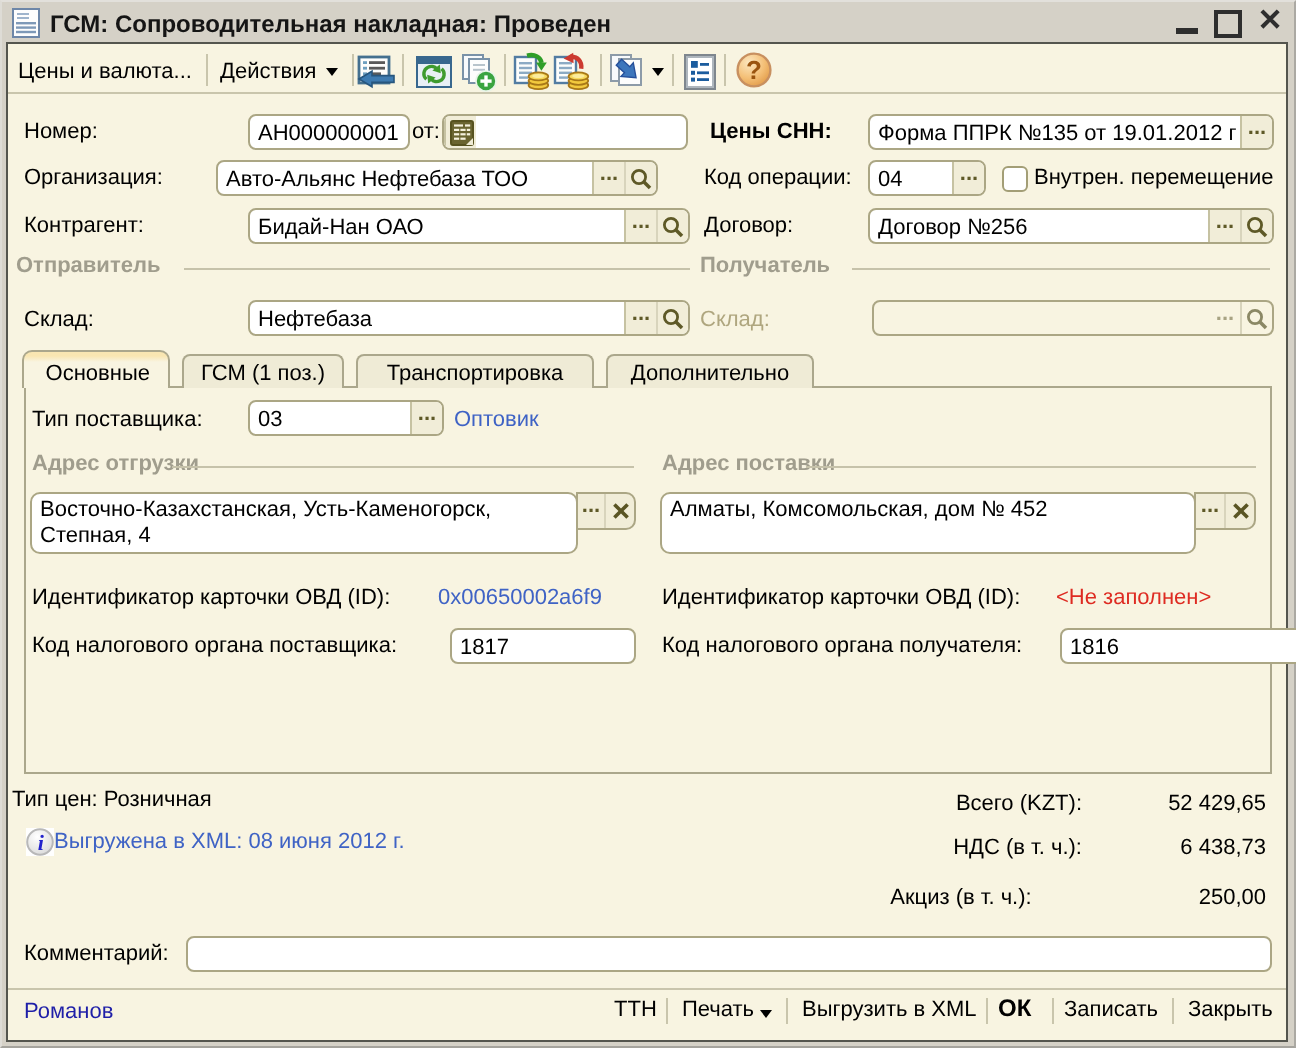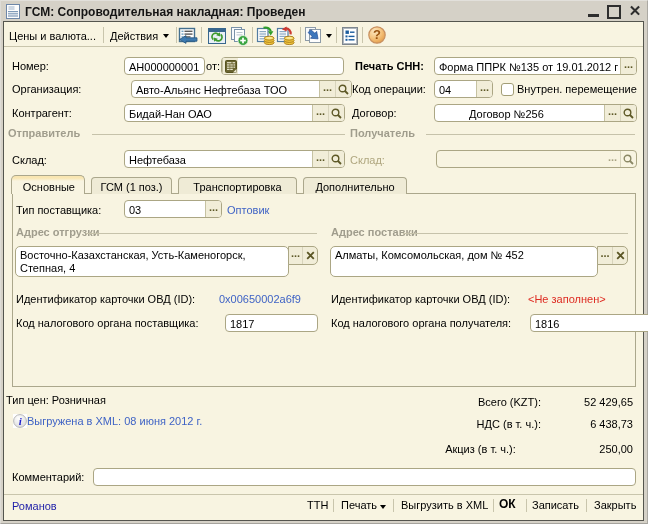--- a/index.html
+++ b/index.html
@@ -180,32 +180,32 @@
       <rect x="2" y="6.6" width="2.6" height="1.1" fill="#F6F2DE"></rect>
           <rect x="5.2" y="6.6" width="2.6" height="1.1" fill="#F6F2DE"></rect>
           <rect x="8.4" y="6.6" width="1.7" height="1.1" fill="#F6F2DE"></rect>
       <rect x="2" y="8.8" width="2.6" height="1.1" fill="#F6F2DE"></rect>
           <rect x="5.2" y="8.8" width="2.6" height="1.1" fill="#F6F2DE"></rect>
       <path d="M8 12.5 L11.5 12.5 L11.5 9 Z" fill="#EFEBD5"></path>
     </svg>
   </div>
     </div>
 </div>
-<div class="lbl" style="left:355px;top:61px;font-weight:bold;">Печать СНН:</div>
+<div class="lbl" style="left:355px;top:61px;font-weight:bold;">Цены СНН:</div>
 <div class="fc" style="left:434px;top:57px;width:203px;">
   <div class="tx">Форма ППРК №135 от 19.01.2012 г</div>
   <div class="bts">
       <div class="bt">
         <span class="dots">...</span>
       </div>
     </div>
 </div>
 
 <div class="lbl" style="left:12px;top:84px;">Организация:</div>
-<div class="fc" style="left:131px;top:80px;width:221px;">
+<div class="fc" style="left:108px;top:80px;width:221px;">
   <div class="tx">Авто-Альянс Нефтебаза ТОО</div>
   <div class="bts">
     <div class="bt">
         <span class="dots">...</span>
       </div>
     <div class="bt" style="border-left:1px solid #D8D4BC;">
       <svg width="11" height="11" viewBox="0 0 11 11">
           <circle cx="4.5" cy="4.5" r="3.3" fill="none" stroke="#5E5927" stroke-width="1.4"></circle>
           <line x1="7" y1="7" x2="10" y2="10" stroke="#5E5927" stroke-width="1.8"></line>
         </svg>
@@ -233,21 +233,21 @@
       </div>
     <div class="bt" style="border-left:1px solid #D8D4BC;">
       <svg width="11" height="11" viewBox="0 0 11 11">
           <circle cx="4.5" cy="4.5" r="3.3" fill="none" stroke="#5E5927" stroke-width="1.4"></circle>
           <line x1="7" y1="7" x2="10" y2="10" stroke="#5E5927" stroke-width="1.8"></line>
         </svg>
     </div>
   </div>
 </div>
 <div class="lbl" style="left:352px;top:108px;">Договор:</div>
-<div class="fc" style="left:434px;top:104px;width:203px;padding-left:30px;">
+<div class="fc" style="left:434px;top:104px;width:203px;">
   <div class="tx">Договор №256</div>
   <div class="bts">
     <div class="bt">
         <span class="dots">...</span>
       </div>
     <div class="bt" style="border-left:1px solid #D8D4BC;">
       <svg width="11" height="11" viewBox="0 0 11 11">
           <circle cx="4.5" cy="4.5" r="3.3" fill="none" stroke="#5E5927" stroke-width="1.4"></circle>
           <line x1="7" y1="7" x2="10" y2="10" stroke="#5E5927" stroke-width="1.8"></line>
         </svg>

